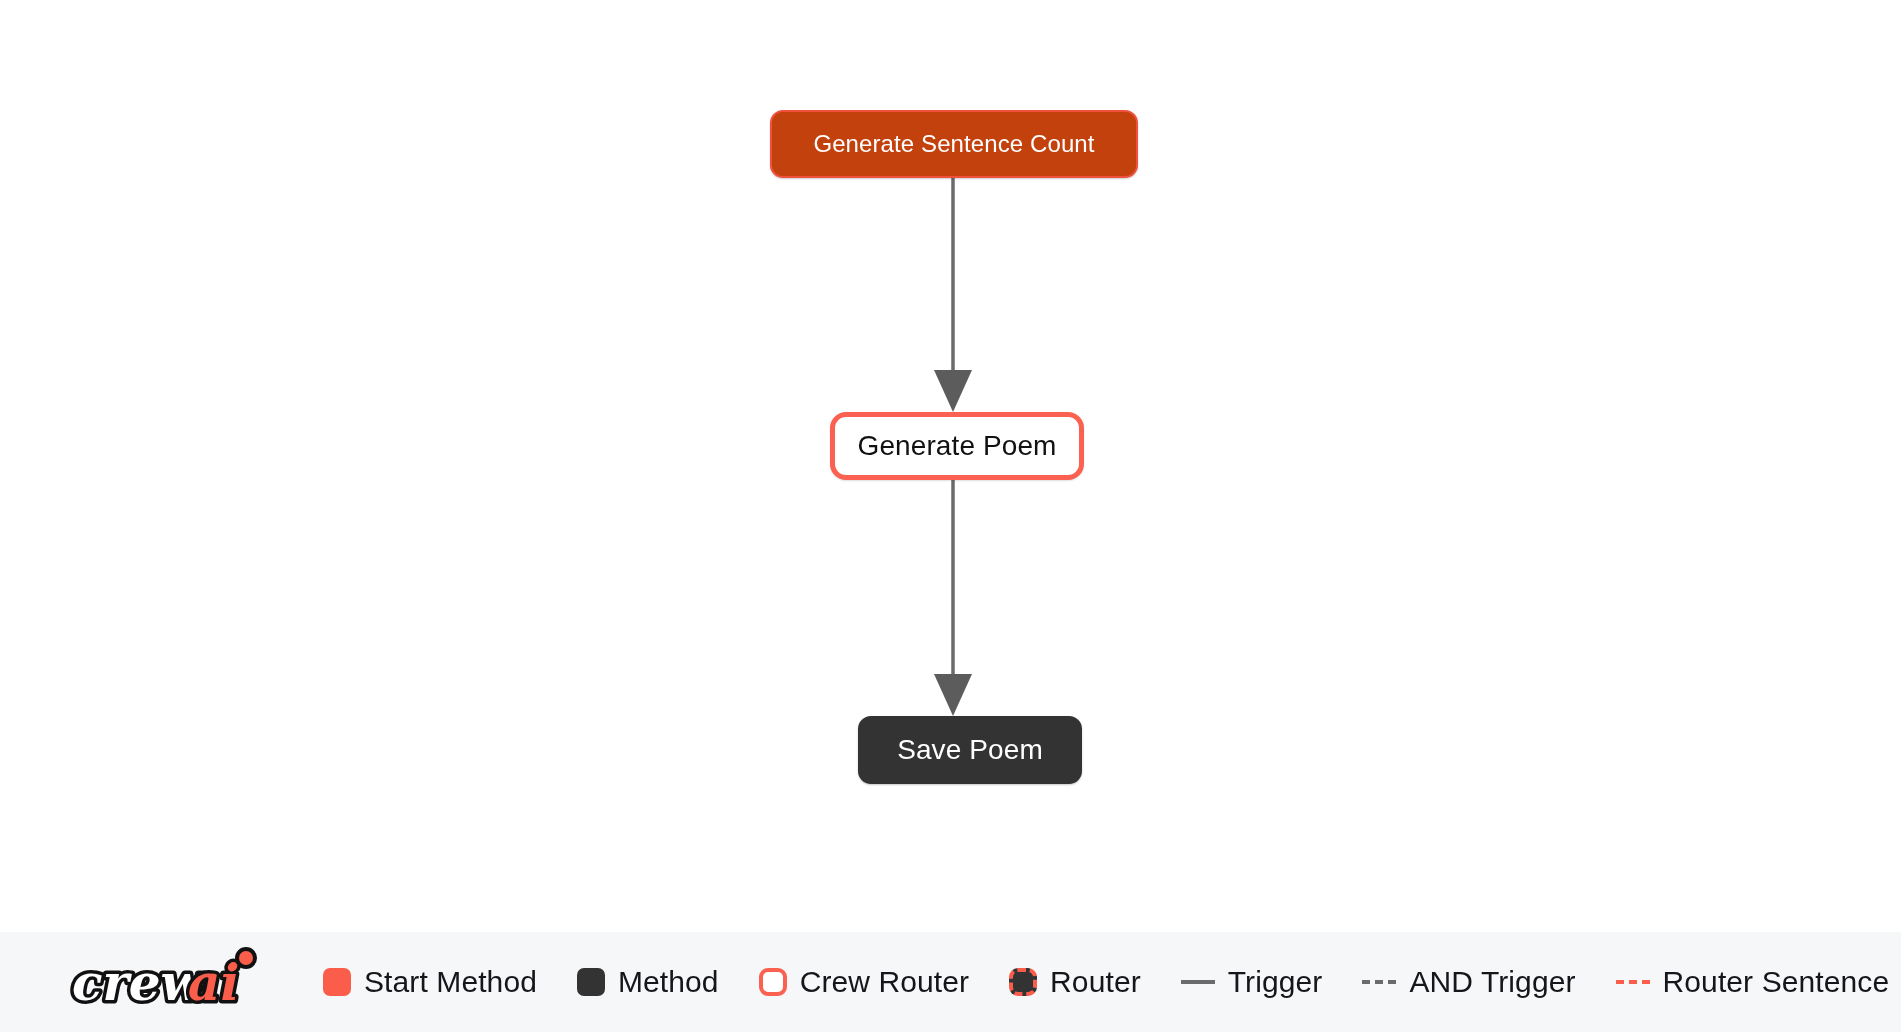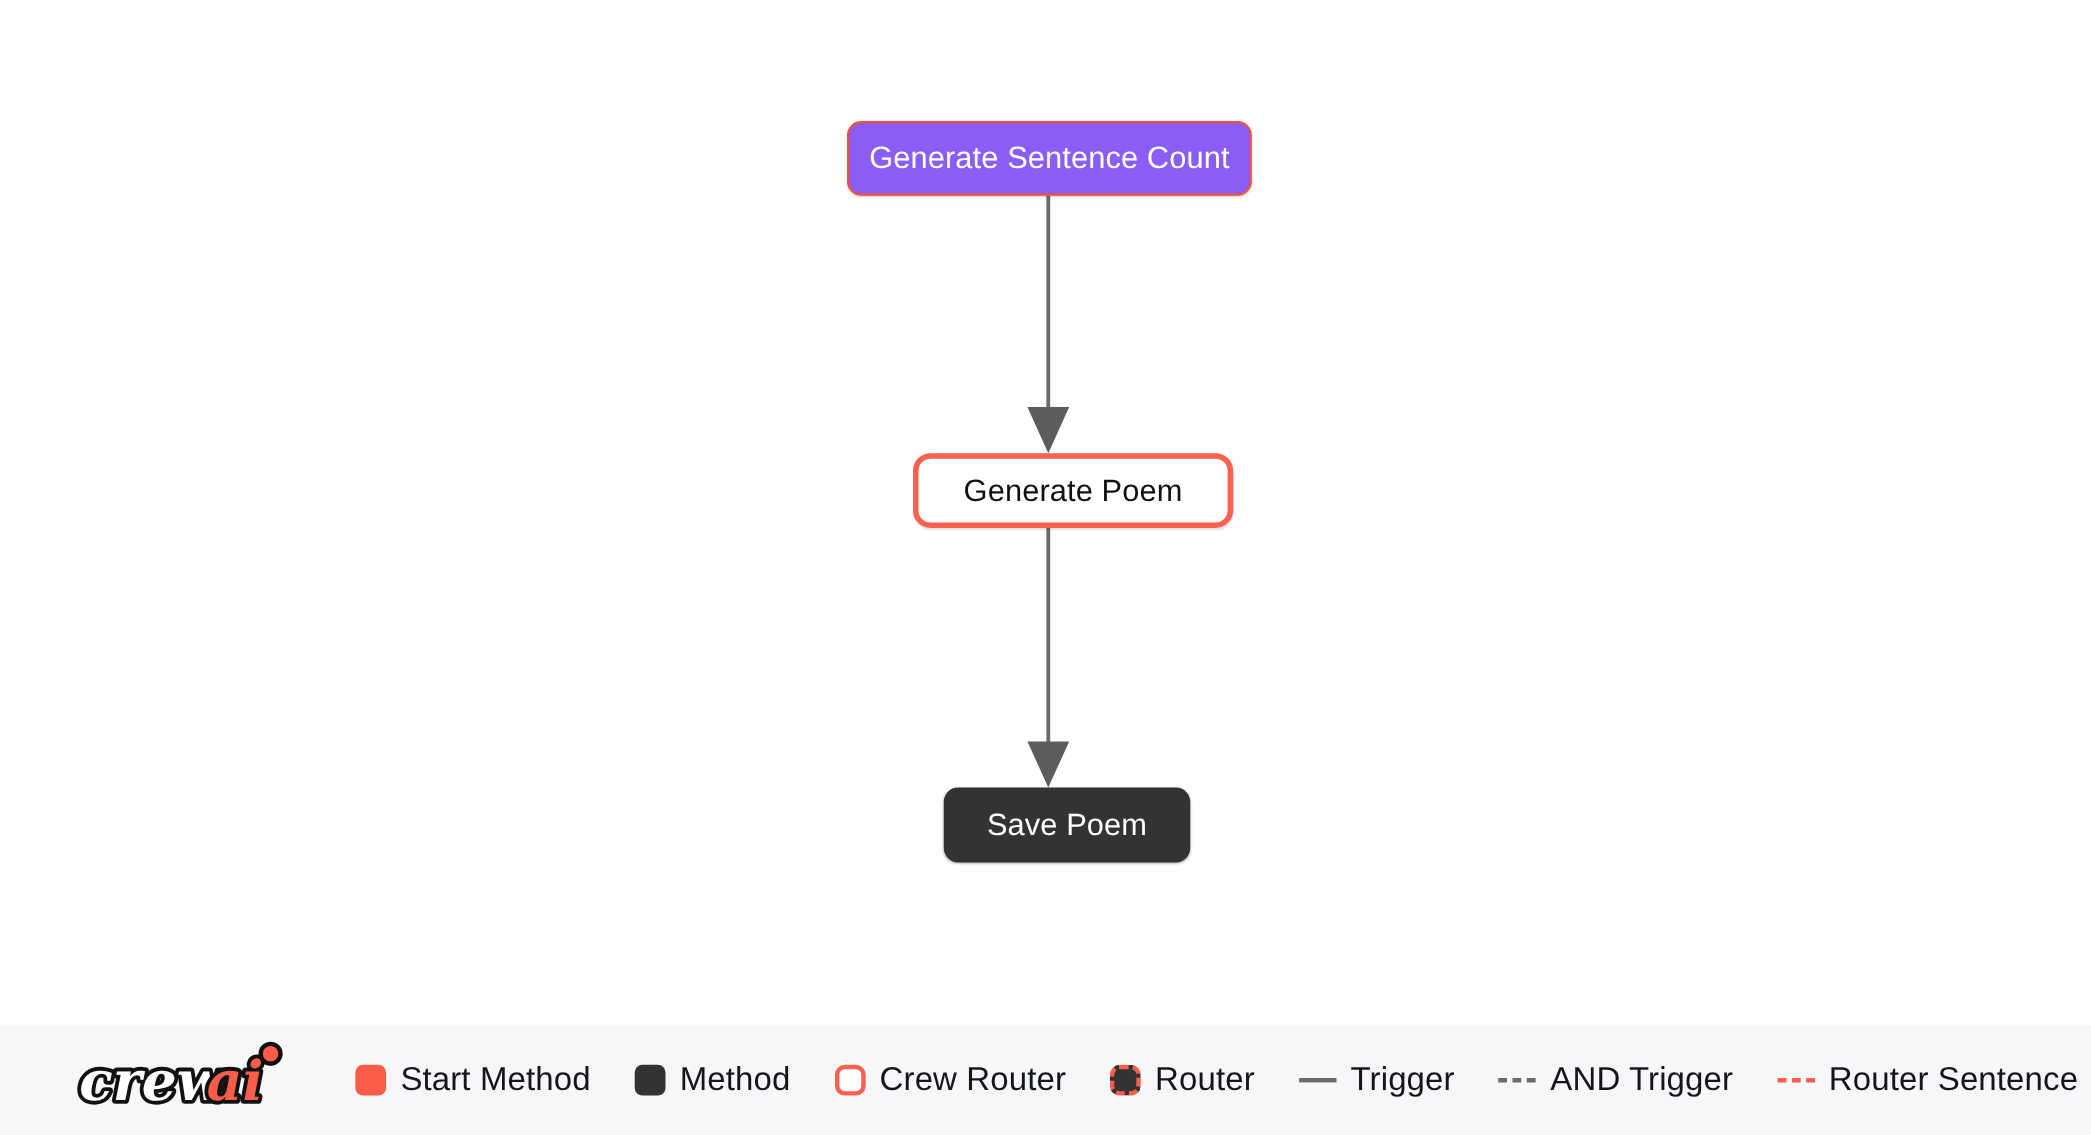--- a/index.html
+++ b/index.html
@@ -43,33 +43,33 @@
     white-space: nowrap;
     letter-spacing: 0.1px;
   }
 
   
   #node-generate-sentence-count {
     left: 770px;
     top: 110px;
     width: 368px;
     height: 68px;
-    background: #8b5cf6;
+    background: #c2410c;
     border: 2px solid #f0503e;
     border-radius: 13px;
     color: #ffffff;
-    font-size: 28px;
+    font-size: 24px;
     box-shadow: 0 1px 2px rgba(0,0,0,0.20);
   }
 
   
   #node-generate-poem {
     left: 830px;
     top: 412px;
-    width: 291px;
+    width: 254px;
     height: 68px;
     background: #ffffff;
     border: 5px solid #fb6150;
     border-radius: 16px;
     color: #111111;
     font-size: 28px;
     box-shadow: 0 1px 2px rgba(0,0,0,0.13);
   }
 
   

